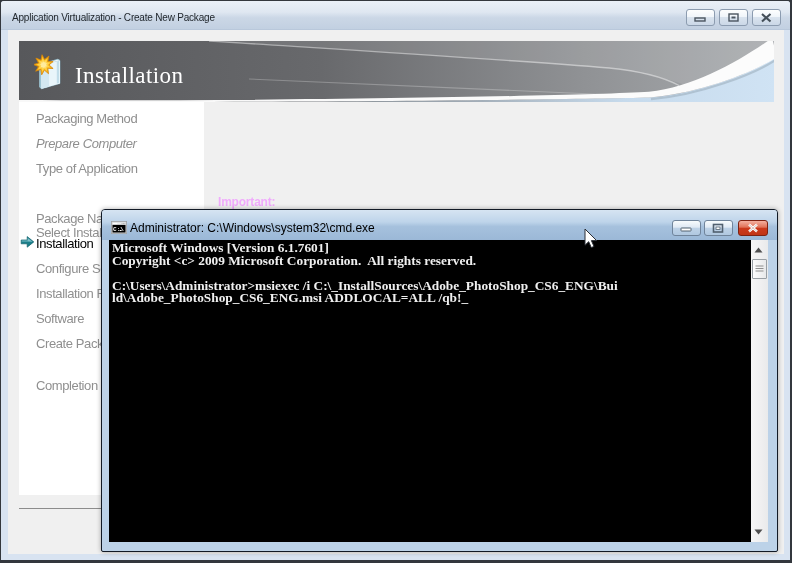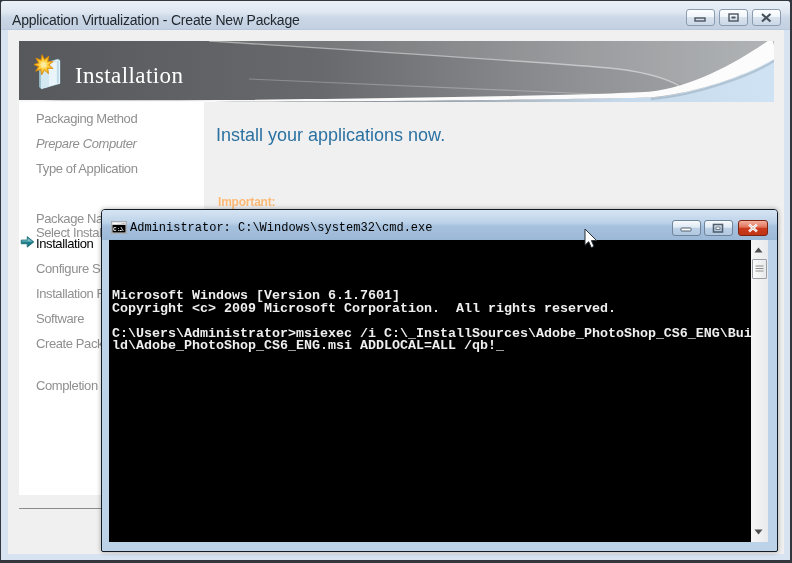--- a/index.html
+++ b/index.html
@@ -5,58 +5,58 @@
   * { margin:0; padding:0; box-sizing:border-box; }
   html,body { width:792px; height:563px; overflow:hidden; font-family:"Liberation Sans",sans-serif; }
   .abs { position:absolute; }
   #stage { position:relative; width:792px; height:563px; background:#33373D; }
 
   
   #wframe { left:1px; top:1px; width:789px; height:559px; background:#D8E3F1; border-radius:3px 3px 0 0; }
   #wtitle { left:1px; top:1px; width:789px; height:29px; border-radius:3px 3px 0 0;
     background:linear-gradient(180deg,#EAF0F7 0%,#DFE7F1 40%,#CBD7E6 60%,#C2D0E1 100%);
     border-bottom:1px solid #B9C8DB; }
-  #wtitle .txt { position:absolute; left:11px; top:10.5px; font-size:14px; letter-spacing:-0.2px; color:#22282E; }
+  #wtitle .txt { position:absolute; left:11px; top:10.5px; font-size:10px; letter-spacing:-0.2px; color:#22282E; }
   .capbtn { position:absolute; top:9px; height:17px; border:1px solid #8C9CB0; border-radius:3px;
     background:linear-gradient(180deg,#FDFEFE 0%,#F0F5FA 45%,#D9E3EE 50%,#CBD8E7 100%); }
   .capbtn svg { position:absolute; left:0; top:0; }
 
   #wcontent { left:8px; top:30px; width:776px; height:524px; background:#F0F0F0; }
 
   
   #banner { left:19px; top:41px; width:755px; height:61px; overflow:hidden; }
   #bannertext { left:56px; top:23px; font-family:"Liberation Serif",serif; font-size:23px; line-height:24px; letter-spacing:0.4px; color:#FFFFFF; }
 
   
   #sidebar { left:19px; top:102px; width:185px; height:393px; background:#FFFFFF; }
   .nav { position:absolute; left:36px; font-size:13px; letter-spacing:-0.4px; color:#8F8F8F; }
   .nav.active { color:#000000; }
 
   
   #heading { left:216px; top:126px; font-size:18px; line-height:19px; color:#2B72A2; }
-  #important { left:218px; top:194.5px; font-size:12px; letter-spacing:-0.2px; font-weight:bold; color:#fdba74; }
+  #important { left:218px; top:194.5px; font-size:12px; letter-spacing:-0.2px; font-weight:bold; color:#f0abfc; }
   #sepline { left:19px; top:508px; width:755px; height:1px; background:#8C8C8C; }
 
   
   #cmd { left:101px; top:209px; width:677px; height:343px; background:#BCD2E8;
     border:1px solid #121A26; border-radius:4px 4px 2px 2px;
     box-shadow:0 0 5px rgba(0,0,0,0.32); }
   #cmdtitle { position:absolute; left:0; top:0; width:675px; height:30px; border-radius:3px 3px 0 0;
     background:linear-gradient(180deg,#D6E4F2 0%,#BED4EA 40%,#A6C1DD 55%,#9BB8D7 100%); }
-  #cmdtitle .txt { position:absolute; left:28px; top:10.5px; font-size:12px; color:#000000;font-family:Liberation Mono, monospace; }
+  #cmdtitle .txt { position:absolute; left:28px; top:10.5px; font-size:12px; color:#000000; }
   #cmdicon { position:absolute; left:9px; top:11px; width:16px; height:13px; }
   .cbtn { position:absolute; top:10px; height:16px; width:29px; border-radius:3px; }
   .cbtn.lite { border:1px solid #70849B;
     background:linear-gradient(180deg,#F7FBFD 0%,#DFE9F4 45%,#BED2E7 50%,#B0C8E0 100%); }
   .cbtn.red { border:1px solid #7E2212;
     background:linear-gradient(180deg,#F4B0A0 0%,#E07258 45%,#CC3A1D 50%,#C03415 100%); }
   #console { position:absolute; left:7px; top:30px; width:642px; height:302px; background:#000000; }
   #context { position:absolute; left:3px; top:2px; color:#EFEFEF;
-    font-family:Liberation Mono, monospace; font-weight:bold;
-    font-size:13.34px; line-height:12.6px; white-space:pre;margin-top:48px; }
+    font-family:Liberation Serif, serif; font-weight:bold;
+    font-size:13.34px; line-height:12.6px; white-space:pre; }
   #sbar { position:absolute; left:649px; top:30px; width:17px; height:302px;
     background:linear-gradient(90deg,#F6F6F6 0%,#EFEFF0 60%,#E9EAEB 100%); }
   #sthumb { position:absolute; left:1px; top:19px; width:15px; height:20px;
     border:1px solid #999FA4; border-radius:1px;
     background:linear-gradient(90deg,#FDFDFD,#E8E9EA); }
 </style>
 </head>
 <body>
 <div id="stage">
   <div id="wframe" class="abs"></div>
@@ -132,21 +132,20 @@
   <div class="nav" style="top:261px;">Configure Software</div>
   <div class="nav" style="top:286px;">Installation Report</div>
   <div class="nav" style="top:311px;">Software</div>
   <div class="nav" style="top:336px;">Create Package</div>
   <div class="nav" style="top:378px;">Completion</div>
   <svg class="abs" style="left:20px;top:235px;" width="15" height="14" viewBox="0 0 15 14">
     <path d="M1.2 5 L7.2 5 L7.2 1.6 L13.8 6.9 L7.2 12.2 L7.2 8.8 L1.2 8.8 Z" fill="#1A7E89" stroke="#11616D" stroke-width="0.7"></path>
     <path d="M1.7 5.5 L7.7 5.5 L7.7 2.9 L12.5 6.7 L7.7 6.4 L1.7 6.4 Z" fill="#8BC9D1" opacity="0.9"></path>
   </svg>
 
-  <div id="heading" class="abs">Install your applications now.</div>
   <div id="important" class="abs">Important:</div>
   <div id="sepline" class="abs"></div>
 
   <div id="cmd" class="abs">
     <div id="cmdtitle">
       <svg id="cmdicon" viewBox="0 0 16 13">
         <rect x="0" y="0" width="16" height="13" fill="#9FA3A7"></rect>
         <rect x="0.8" y="0.8" width="14.4" height="11.4" fill="#D5D7D9"></rect>
         <rect x="1.5" y="1.6" width="13" height="1.9" fill="#EDEEEF"></rect>
         <rect x="2" y="1.9" width="4.2" height="1.3" fill="#FFFFFF"></rect>

